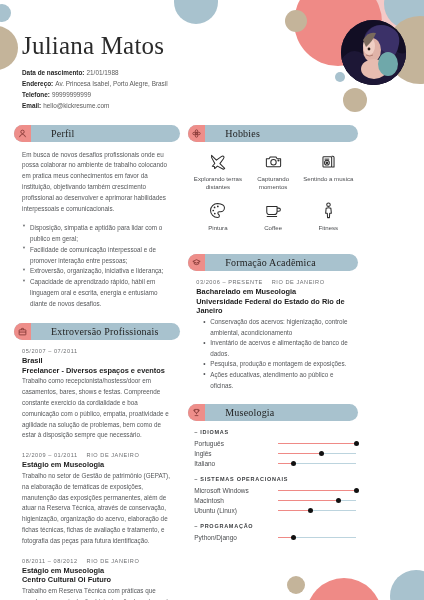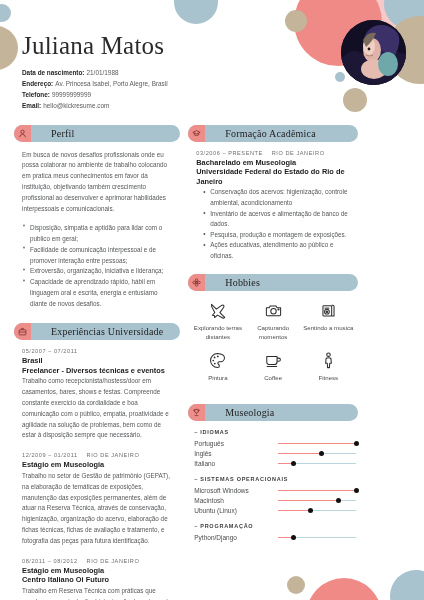--- a/index.html
+++ b/index.html
@@ -218,83 +218,56 @@
 
       <div class="sec">
         <div class="secbar">
           <span class="secicon">
             <svg width="9" height="9" viewBox="0 0 16 16" fill="none" stroke="#7a2f2c" stroke-width="1.4">
               <rect x="2" y="5" width="12" height="9" rx="1"></rect>
               <path d="M6 5 V3.2 q0 -0.8 0.9 -0.8 h2.2 q0.9 0 0.9 0.8 V5"></path>
               <path d="M2 9 h12"></path>
             </svg>
           </span>
-          <span class="sectitle">Experiências Universidade</span>
+          <span class="sectitle">Extroversão Profissionais</span>
         </div>
         <div class="secbody">
 
           <div class="entry">
             <div class="edate">
               <span>05/2007 – 07/2011</span><span class="loc"></span>
             </div>
             <div class="etitle">Brasil</div>
-            <div class="esub">Freelancer - Diversos técnicas e eventos</div>
+            <div class="esub">Freelancer - Diversos espaços e eventos</div>
             <div class="edesc">Trabalho como recepcionista/hostess/door em casamentos, bares, shows e festas. Compreende constante exercicio da cordialidade e boa comunicação com o público, empatia, proatividade e agilidade na solução de problemas, bem como de estar à disposição sempre que necessário.</div>
           </div>
 
           <div class="entry">
             <div class="edate">
               <span>12/2009 – 01/2011</span><span class="loc">RIO DE JANEIRO</span>
             </div>
             <div class="etitle">Estágio em Museologia</div>
             <div class="edesc">Trabalho no setor de Gestão de patrimônio (GEPAT), na elaboração de temáticas de exposições, manutenção das exposições permanentes, além de atuar na Reserva Técnica, através de conservação, higienização, organização do acervo, elaboração de fichas técnicas, fichas de avaliação e tratamento, e fotografia das peças para futura identificação.</div>
           </div>
 
           <div class="entry">
             <div class="edate">
               <span>08/2011 – 08/2012</span><span class="loc">RIO DE JANEIRO</span>
             </div>
             <div class="etitle">Estágio em Museologia</div>
-            <div class="esub">Centro Italiano Oi Futuro</div>
+            <div class="esub">Centro Cultural Oi Futuro</div>
             <div class="edesc">Trabalho em Reserva Técnica com práticas que envolvem a manipulação, higienização, levantamento de dados, catalogação, acondicionamento, conservação e organização do acervo.</div>
           </div>
 
         </div>
       </div>
 
     </div>
 
     <div class="col-right">
-
-      <div class="sec">
-        <div class="secbar">
-          <span class="secicon">
-            <svg width="9" height="9" viewBox="0 0 16 16" fill="none" stroke="#7a2f2c" stroke-width="1.4">
-              <path d="M1.5 6 L8 3 L14.5 6 L8 9 Z"></path>
-              <path d="M4 7.5 v3 q4 2.5 8 0 v-3"></path>
-            </svg>
-          </span>
-          <span class="sectitle">Formação Acadêmica</span>
-        </div>
-        <div class="secbody">
-          <div class="entry">
-            <div class="edate">
-              <span>03/2006 – PRESENTE</span><span class="loc">RIO DE JANEIRO</span>
-            </div>
-            <div class="etitle">Bacharelado em Museologia</div>
-            <div class="esub">Universidade Federal do Estado do Rio de Janeiro</div>
-            <ul class="ulist">
-              <li>Conservação dos acervos: higienização, controle ambiental, acondicionamento</li>
-              <li>Inventário de acervos e alimentação de banco de dados.</li>
-              <li>Pesquisa, produção e montagem de exposições.</li>
-              <li>Ações educativas, atendimento ao público e oficinas.</li>
-            </ul>
-          </div>
-        </div>
-      </div>
 
       <div class="sec">
         <div class="secbar">
           <span class="secicon">
             <svg width="9" height="9" viewBox="0 0 16 16" fill="none" stroke="#7a2f2c" stroke-width="1.3">
               <circle cx="8" cy="8" r="2.1"></circle>
               <ellipse cx="8" cy="4" rx="2.2" ry="2.6"></ellipse>
               <ellipse cx="8" cy="12" rx="2.2" ry="2.6"></ellipse>
               <ellipse cx="4" cy="8" rx="2.6" ry="2.2"></ellipse>
               <ellipse cx="12" cy="8" rx="2.6" ry="2.2"></ellipse>
@@ -370,20 +343,47 @@
             </div>
             <div class="hl">Fitness</div>
           </div>
 
         </div>
       </div>
 
       <div class="sec">
         <div class="secbar">
           <span class="secicon">
+            <svg width="9" height="9" viewBox="0 0 16 16" fill="none" stroke="#7a2f2c" stroke-width="1.4">
+              <path d="M1.5 6 L8 3 L14.5 6 L8 9 Z"></path>
+              <path d="M4 7.5 v3 q4 2.5 8 0 v-3"></path>
+            </svg>
+          </span>
+          <span class="sectitle">Formação Acadêmica</span>
+        </div>
+        <div class="secbody">
+          <div class="entry">
+            <div class="edate">
+              <span>03/2006 – PRESENTE</span><span class="loc">RIO DE JANEIRO</span>
+            </div>
+            <div class="etitle">Bacharelado em Museologia</div>
+            <div class="esub">Universidade Federal do Estado do Rio de Janeiro</div>
+            <ul class="ulist">
+              <li>Conservação dos acervos: higienização, controle ambiental, acondicionamento</li>
+              <li>Inventário de acervos e alimentação de banco de dados.</li>
+              <li>Pesquisa, produção e montagem de exposições.</li>
+              <li>Ações educativas, atendimento ao público e oficinas.</li>
+            </ul>
+          </div>
+        </div>
+      </div>
+
+      <div class="sec">
+        <div class="secbar">
+          <span class="secicon">
             <svg width="9" height="9" viewBox="0 0 16 16" fill="none" stroke="#7a2f2c" stroke-width="1.3" stroke-linejoin="round">
               <path d="M5 2.5 h6 v3.2 q0 3 -3 3 t-3 -3 Z"></path>
               <path d="M5 3.4 H3.2 q0 2.6 1.9 3"></path>
               <path d="M11 3.4 h1.8 q0 2.6 -1.9 3"></path>
               <path d="M8 8.8 v2.4"></path>
               <path d="M4.8 13.5 h6.4"></path>
             </svg>
           </span>
           <span class="sectitle">Museologia</span>
         </div>

